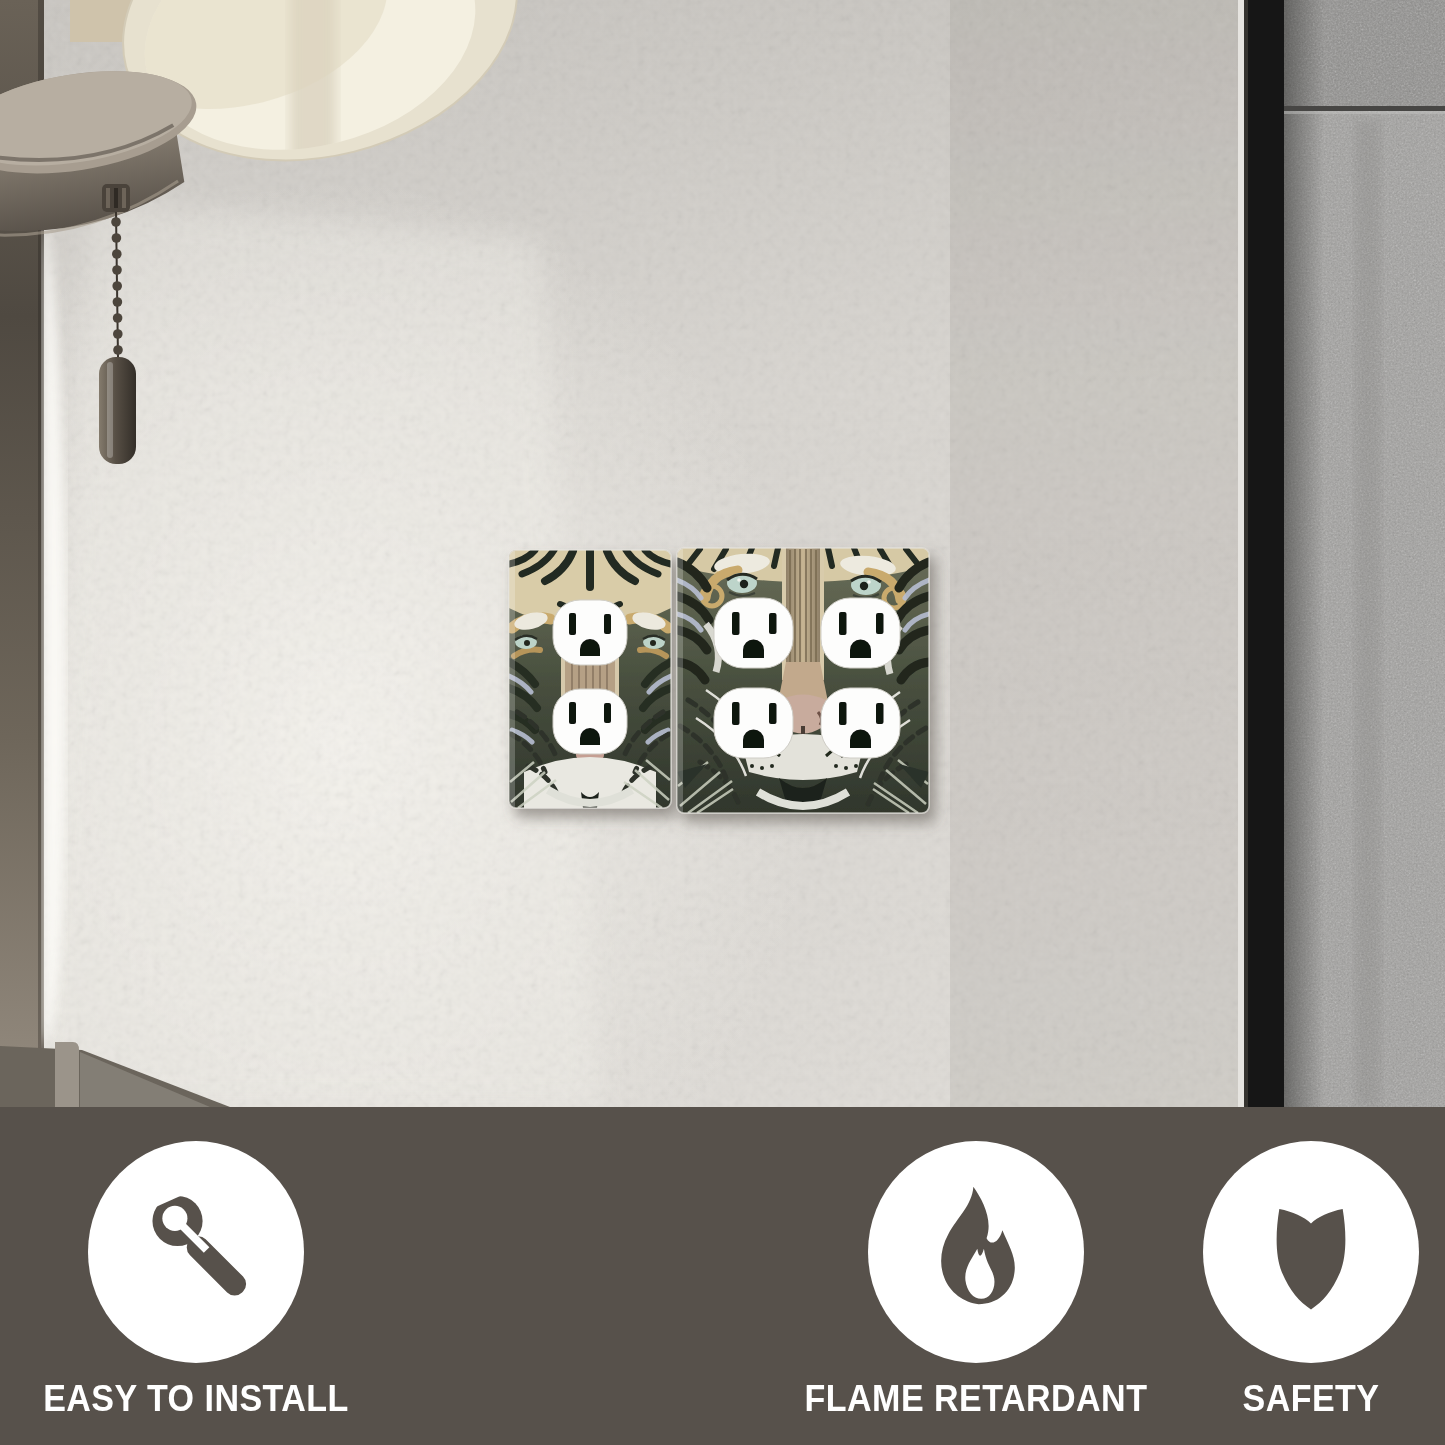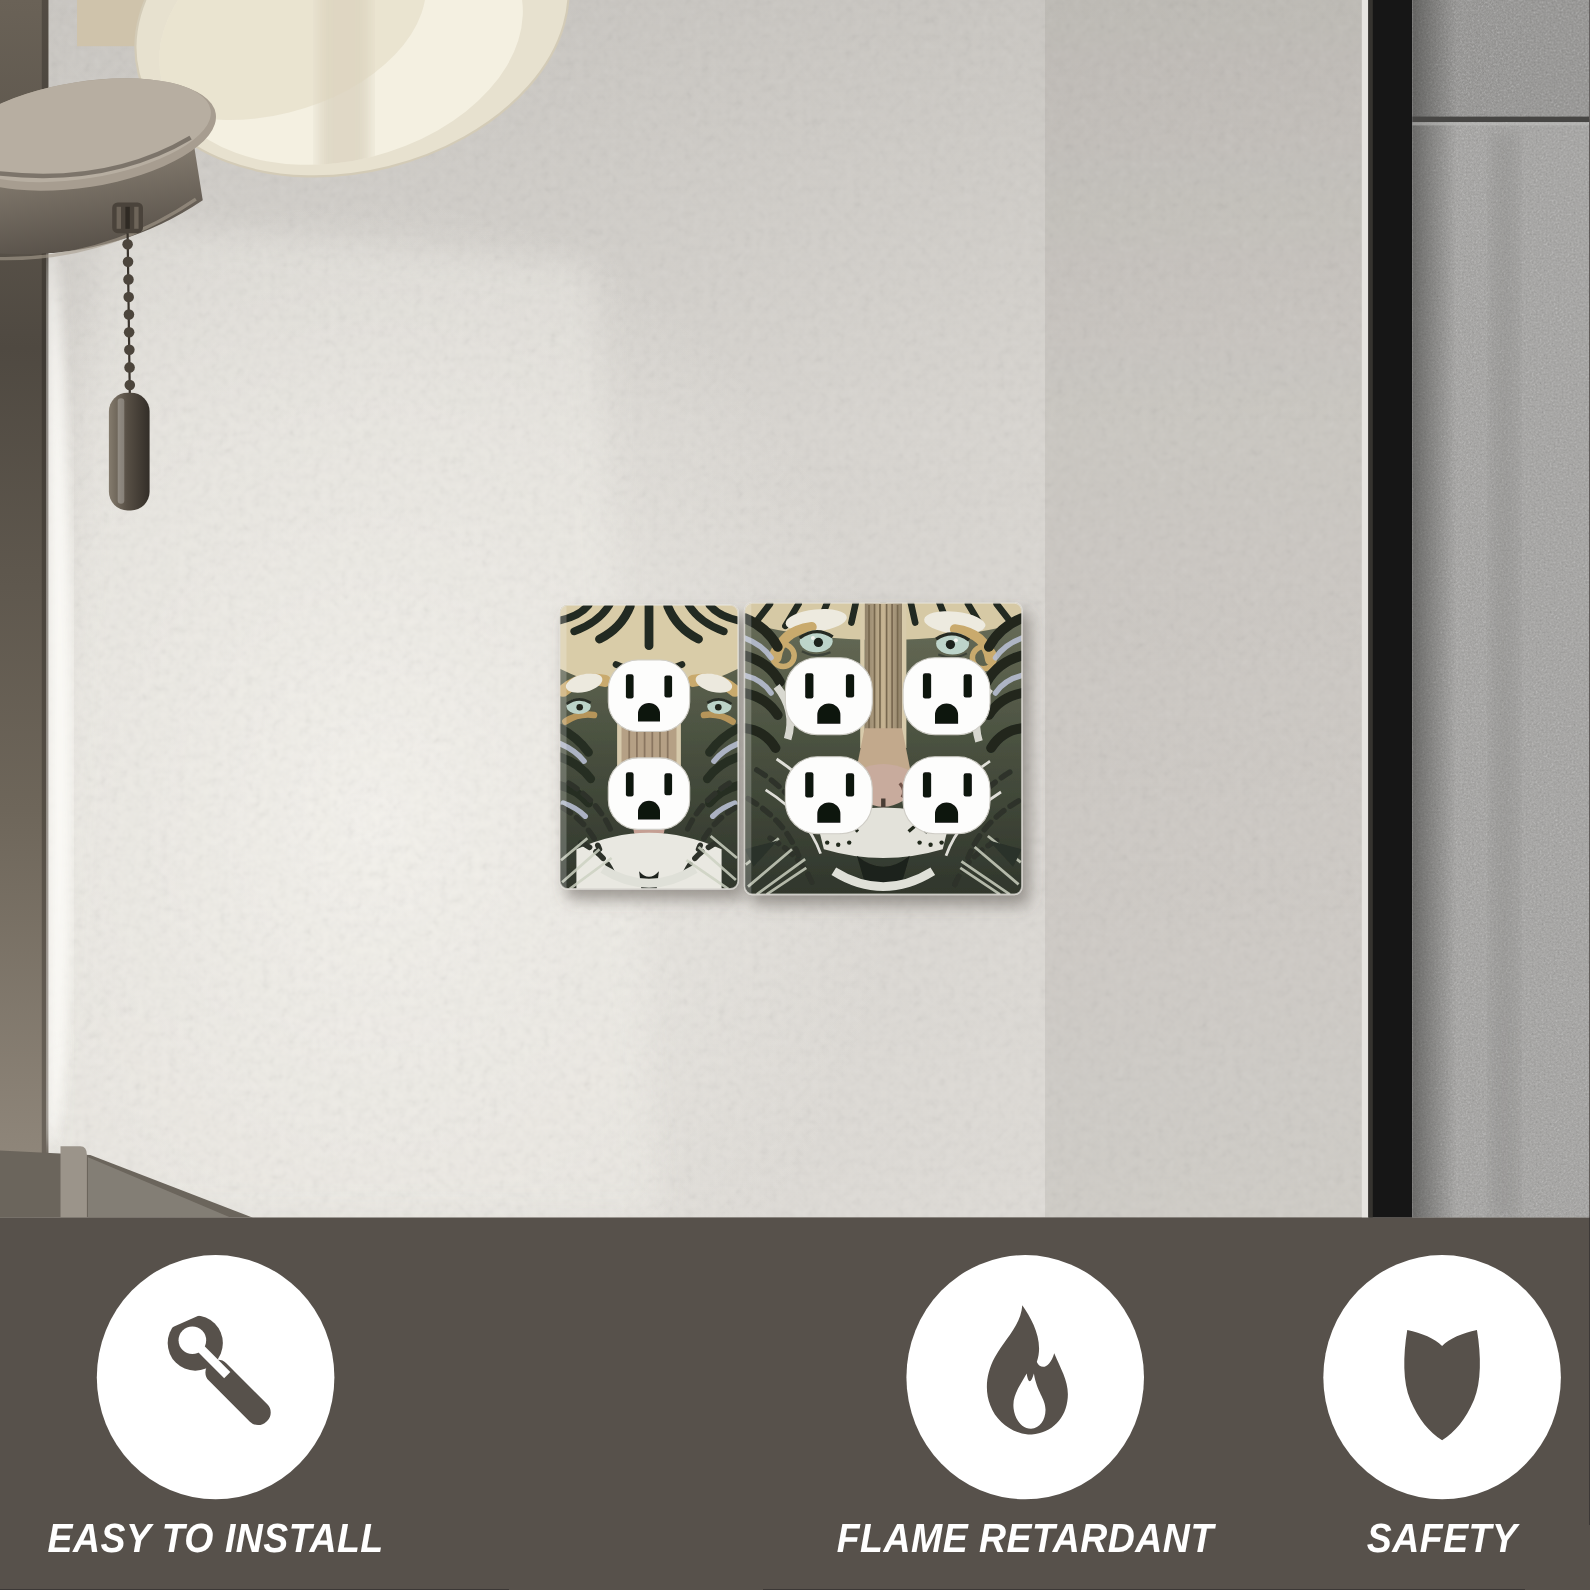--- a/index.html
+++ b/index.html
@@ -7,21 +7,20 @@
     position:relative;width:1445px;height:1445px;overflow:hidden;
     font-family:"Liberation Sans","DejaVu Sans",sans-serif;
     background:#57514b;
   }
   .scene-wrap{position:absolute;left:0;top:0;width:1445px;height:1107px;}
   .scene-wrap svg{display:block;}
   
   .banner{
     position:absolute;left:0;top:1107px;width:1445px;height:338px;
     background:var(--banner-bg,#57514b);
-    font-style:italic;
   }
   .feature{position:absolute;top:0;height:100%;width:420px;transform:translateX(-50%);}
   .feature-circle{
     position:absolute;left:50%;top:34px;transform:translateX(-50%);
     width:216px;height:222px;border-radius:50%;
     background:var(--badge-bg,#ffffff);
     display:flex;align-items:center;justify-content:center;
   }
   .feature-circle svg{width:132px;height:142px;}
   .glyph{fill:var(--banner-bg,#57514b);}
@@ -462,21 +461,21 @@
           </g>
           <rect x="10" y="-2" width="26" height="18" fill="#fff" transform="rotate(-24 23 7)"></rect>
           <circle cx="34" cy="27" r="9.5" fill="#fff"></circle>
           <rect x="29" y="36" width="34" height="6" fill="#fff" transform="rotate(45 46 39)"></rect>
         </svg>
       </div>
       <div class="feature-label">EASY TO INSTALL</div>
     </div>
 
 
-    <div class="feature" style="left:932px">
+    <div class="feature" style="left:976px">
       <div class="feature-circle">
         <svg viewBox="0 0 100 105">
           <path class="glyph" d="M48,3 C47,17 36,26 29,39 C23,50 22,62 26,72 C30,83 41,91 52,92 C66,92 77,83 79,69 C81,57 75,48 70,36 C67,46 61,48 58,42 C63,28 55,13 48,3 Z"></path>
           <path d="M51,50 C46,59 41,65 42,74 C43,82 48,88 54,88 C60,88 64,82 64,75 C64,67 58,63 56,50 C54,57 52,57 51,50 Z" fill="#fff"></path>
         </svg>
       </div>
       <div class="feature-label">FLAME RETARDANT</div>
     </div>
 
     <div class="feature" style="left:1311px">

